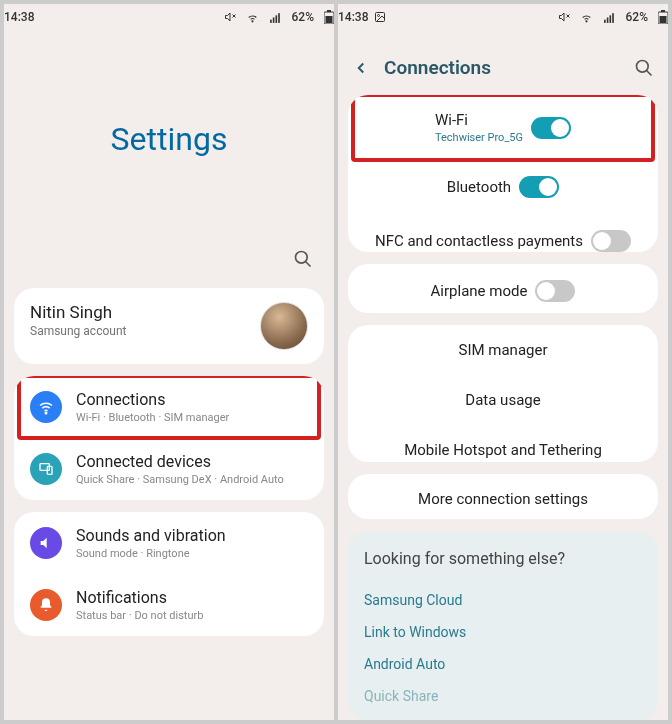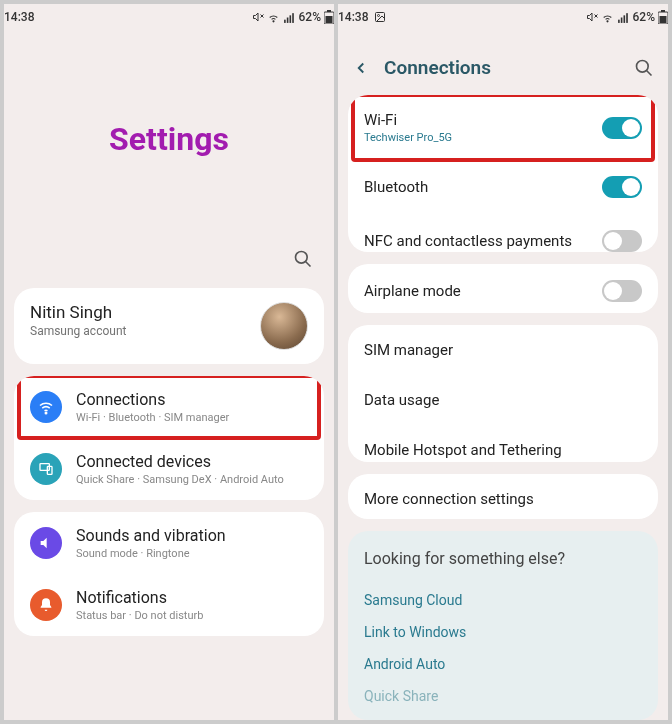--- a/index.html
+++ b/index.html
@@ -22,28 +22,28 @@
 }
 .status-bar {
   display: flex;
   justify-content: space-between;
   align-items: center;
   padding: 6px 0;
   font-size: 12px;
   color: #333;
   font-weight: 500;
 }
-.status-right { display: flex; align-items: center; gap: 3px; }
+.status-right { display: flex; align-items: center; gap: 10px; }
 .status-icon { display: inline-flex; align-items: center; }
 
 .big-title {
   text-align: center;
   font-size: 32px;
-  font-weight: 700;
-  color: #a21caf;
+  font-weight: 400;
+  color: #0369a1;
   padding: 90px 4px 90px;
 }
 
 .search-row {
   display: flex;
   justify-content: flex-end;
   padding: 0 20px 18px;
 }
 .search-icon-btn {
   width: 22px; height: 22px;
@@ -108,21 +108,21 @@
   padding: 26px 14px 16px;
   gap: 12px;
 }
 .back-btn { width: 20px; height: 20px; display: flex; align-items: center; color: #2a5866; }
 .header-title { font-size: 19px; font-weight: 600; color: #2a5866; flex: 1; }
 .header-search { width: 20px; height: 20px; color: #555; }
 
 .conn-item {
   display: flex;
   align-items: center;
-  justify-content: space-between;
+  justify-content: center;
   padding: 16px 16px;
   gap: 8px;
 }
 .conn-title { font-size: 15px; color: #222; }
 .conn-sub { font-size: 11px; color: #2a7a8f; margin-top: 2px; }
 
 .toggle {
   width: 40px; height: 22px; border-radius: 11px;
   position: relative;
   background: #c8c8c8;

